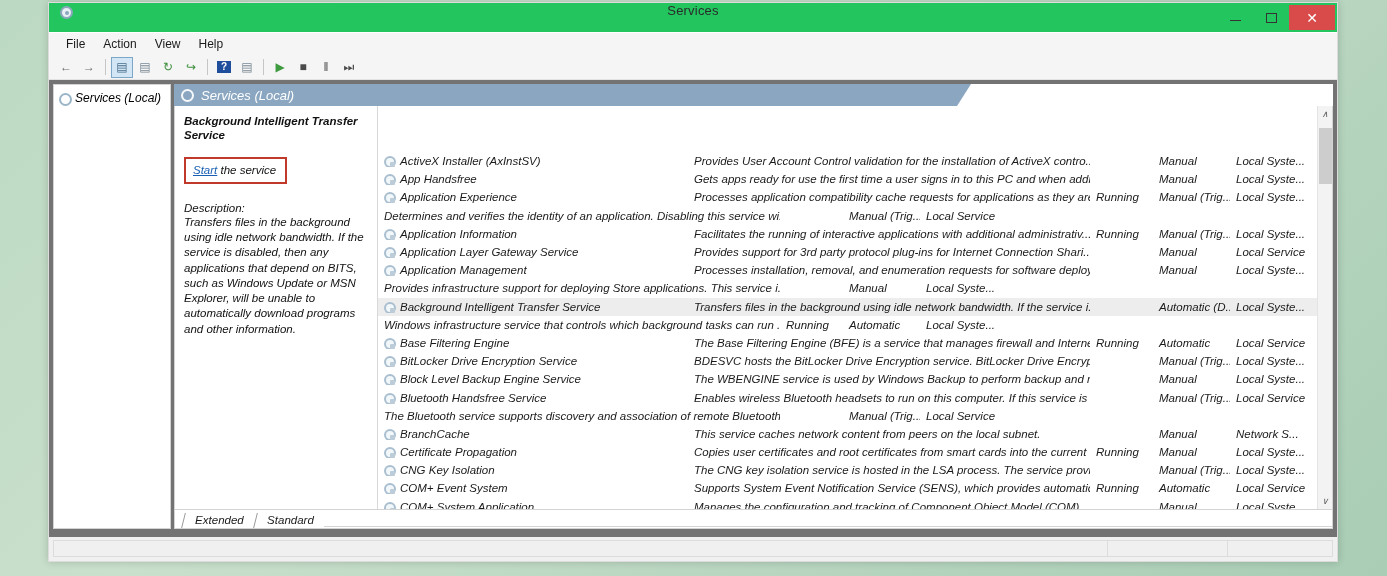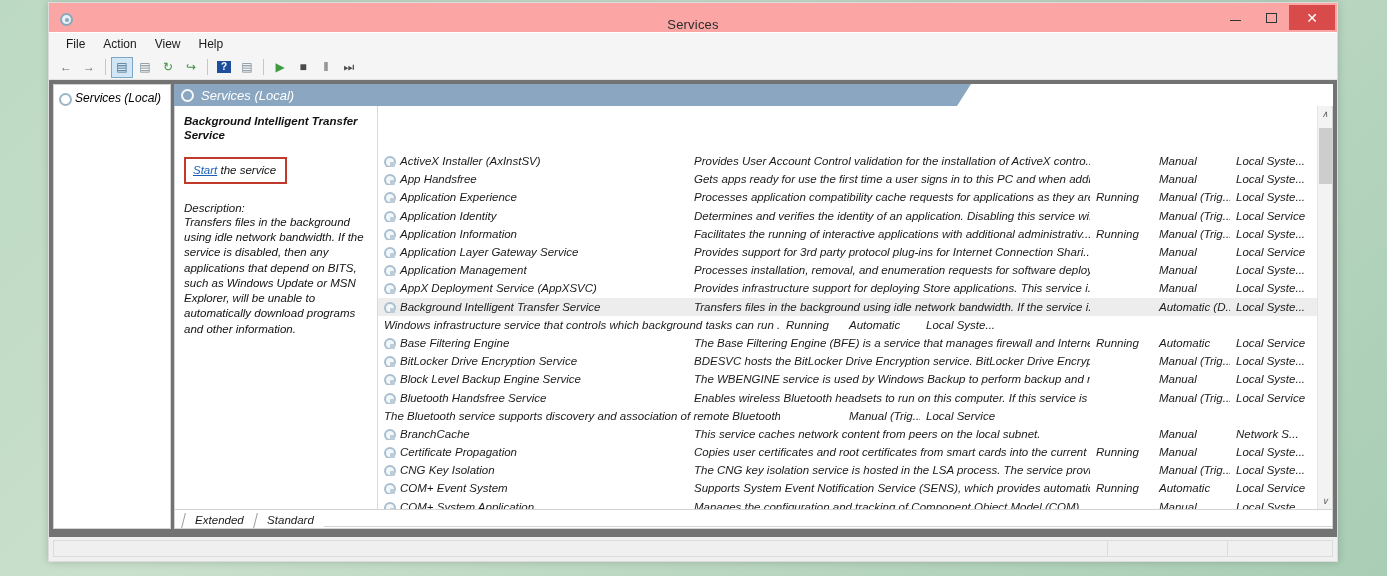--- a/index.html
+++ b/index.html
@@ -27,23 +27,23 @@
     background: #f0f0f0;
     border: 1px solid #dcdcdc;
     box-shadow: 0 0 8px rgba(0,0,0,.18);
     display: flex;
     flex-direction: column;
   }
 
   
   #titlebar {
     height: 30px;
-    background: #fca5a5;
-    display: flex;
-    align-items: flex-end;
+    background: #22c55e;
+    display: flex;
+    align-items: flex-start;
     position: relative;
     flex: none;
     border-bottom: 1px solid #ffffff;
   }
   #app-icon {
     width: 22px; height: 22px;
     margin-left: 8px;
     position: relative;
     flex: none;
   }
@@ -560,24 +560,20 @@
                 <div class="cell c-name name">
                   <span class="svc-ico"></span>
                   <span>Application Experience</span>
                 </div>
                 <div class="cell c-desc">Processes application compatibility cache requests for applications as they are...</div>
                 <div class="cell c-stat">Running</div>
                 <div class="cell c-start">Manual (Trig...</div>
                 <div class="cell c-logon">Local Syste...</div>
               </div>
               <div class="row">
-                <div class="cell c-name name">
-                  <span class="svc-ico"></span>
-                  <span>Application Identity</span>
-                </div>
                 <div class="cell c-desc">Determines and verifies the identity of an application. Disabling this service wi...</div>
                 <div class="cell c-stat"></div>
                 <div class="cell c-start">Manual (Trig...</div>
                 <div class="cell c-logon">Local Service</div>
               </div>
               <div class="row">
                 <div class="cell c-name name">
                   <span class="svc-ico"></span>
                   <span>Application Information</span>
                 </div>
@@ -600,24 +596,20 @@
                 <div class="cell c-name name">
                   <span class="svc-ico"></span>
                   <span>Application Management</span>
                 </div>
                 <div class="cell c-desc">Processes installation, removal, and enumeration requests for software deploy...</div>
                 <div class="cell c-stat"></div>
                 <div class="cell c-start">Manual</div>
                 <div class="cell c-logon">Local Syste...</div>
               </div>
               <div class="row">
-                <div class="cell c-name name">
-                  <span class="svc-ico"></span>
-                  <span>AppX Deployment Service (AppXSVC)</span>
-                </div>
                 <div class="cell c-desc">Provides infrastructure support for deploying Store applications. This service i...</div>
                 <div class="cell c-stat"></div>
                 <div class="cell c-start">Manual</div>
                 <div class="cell c-logon">Local Syste...</div>
               </div>
               <div class="row selected">
                 <div class="cell c-name name">
                   <span class="svc-ico"></span>
                   <span>Background Intelligent Transfer Service</span>
                 </div>

